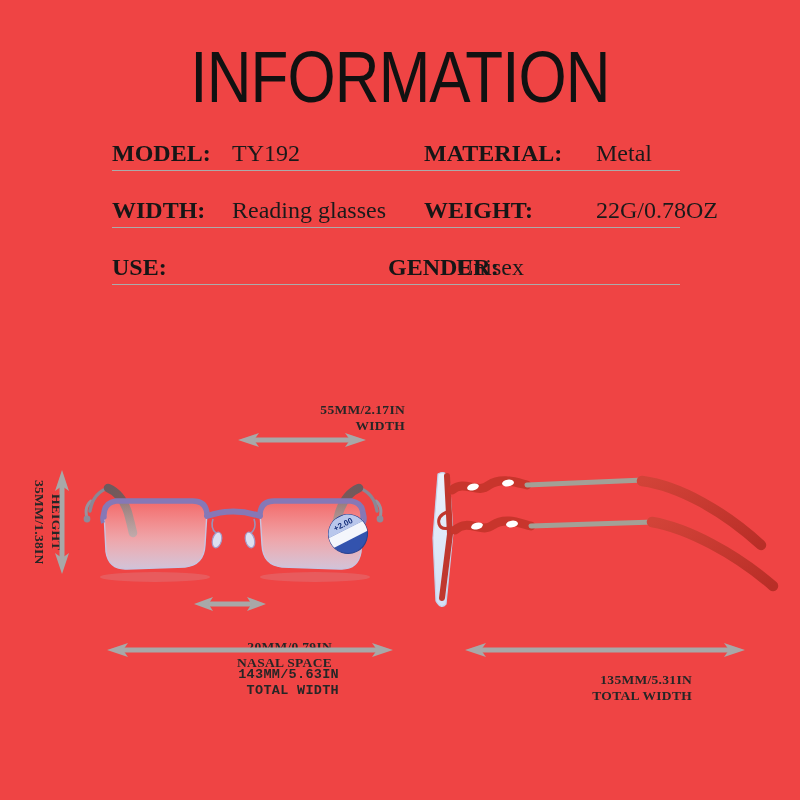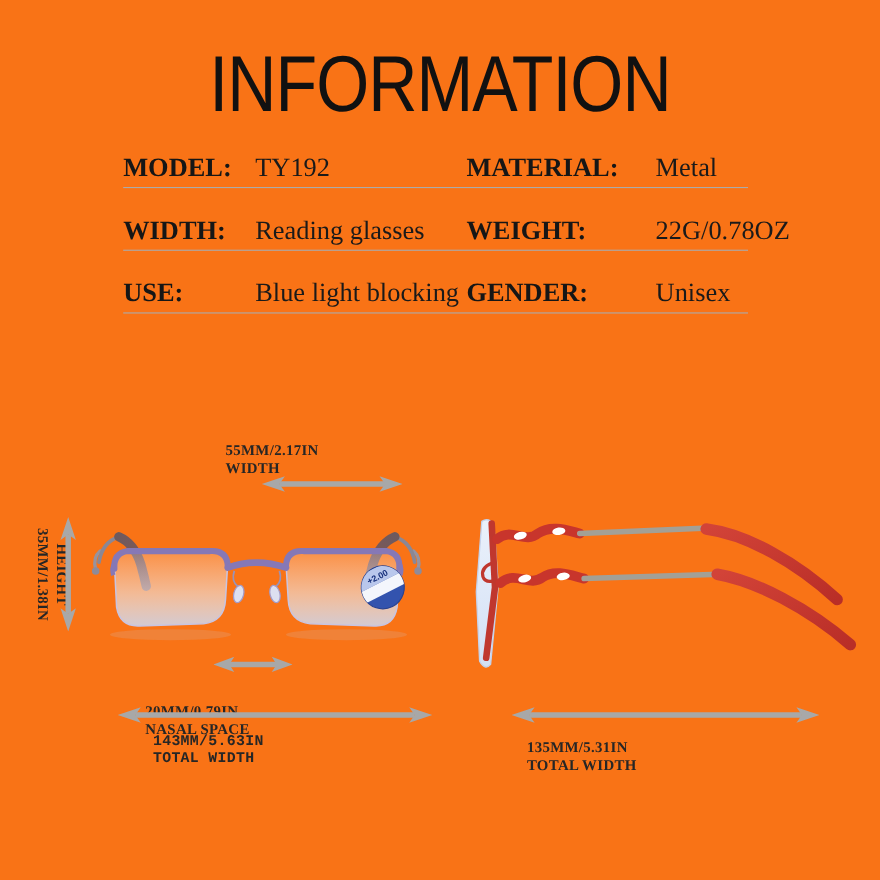--- a/index.html
+++ b/index.html
@@ -1,38 +1,38 @@
 <!DOCTYPE html>
 <html><head>
 <meta charset="utf-8">
 <style>
   html,body{margin:0;padding:0;background:#ffffff;}
   .canvas{
-    position:relative;width:800px;height:800px;background:#f97316;overflow:hidden;
+    position:relative;width:800px;height:800px;background:#ef4444;overflow:hidden;
     font-family:"Liberation Serif", serif;color:#1c1c1c;
   }
   
   .title{
     position:absolute;left:0;top:36px;width:800px;text-align:center;
     font-family:"Liberation Sans", sans-serif;font-size:72px;font-weight:400;
     letter-spacing:-1px;color:#111;transform:scaleX(0.86);transform-origin:50% 50%;
     white-space:nowrap;
   }
   
   .spec-table{position:absolute;left:112px;top:114px;width:568px;}
   .spec-row{
     display:grid;grid-template-columns:88px 188px 36px 140px 1fr;
     align-items:end;height:57px;border-bottom:1px solid #ababab;
     padding-bottom:3px;box-sizing:border-box;
   }
   .spec-label{font-weight:700;font-size:24px;white-space:nowrap;color:#161616;}
   .spec-value{font-weight:400;font-size:24px;text-align:left;white-space:nowrap;color:#1a1a1a;margin-left:32px;}
   
   .dim-label{
-    position:absolute;text-align:left;font-weight:700;font-size:13.5px;
+    position:absolute;text-align:right;font-weight:700;font-size:13.5px;
     line-height:1.2;color:#262626;letter-spacing:0.3px;white-space:nowrap;
   }
   .dim-label span{display:block;}
   .dim-label.vertical{
     writing-mode:vertical-lr;text-orientation:sideways;
     height:102px;text-align:center;line-height:1.25;
   }
   
   .arrow{position:absolute;}
   
@@ -55,21 +55,20 @@
     </div>
     <div class="spec-row">
       <div class="spec-label">WIDTH:</div>
       <div class="spec-value">Reading glasses</div>
       <div></div>
       <div class="spec-label">WEIGHT:</div>
       <div class="spec-value">22G/0.78OZ</div>
     </div>
     <div class="spec-row">
       <div class="spec-label">USE:</div>
-      <div class="spec-value">Blue light blocking</div>
       <div></div>
       <div class="spec-label">GENDER:</div>
       <div class="spec-value">Unisex</div>
     </div>
   </div>
 
   <div class="dim-label" style="left:205px;top:402px;width:200px;">
     <span>55MM/2.17IN</span>
     <span>WIDTH</span>
   </div>
@@ -201,18 +200,18 @@
       <path d="M106,76 L229,72" stroke="#a3a096" stroke-width="5" fill="none" stroke-linecap="round"></path>
       <path d="M227,72 C262,78 310,103 348,136" stroke="url(#redTip)" stroke-width="10.5" fill="none" stroke-linecap="round"></path>
     </g>
   </svg>
 
   <svg class="arrow" style="left:465px;top:642px;" width="280" height="16" viewBox="0 0 280 16">
     <line x1="16" y1="8" x2="264" y2="8" stroke="#a8a8a8" stroke-width="5"></line>
     <path d="M0,8 L21,1 L16,8 L21,15 Z" fill="#a8a8a8"></path>
     <path d="M280,8 L259,1 L264,8 L259,15 Z" fill="#a8a8a8"></path>
   </svg>
-  <div class="dim-label" style="left:479px;top:672px;width:200px;">
+  <div class="dim-label" style="left:492px;top:672px;width:200px;">
     <span>135MM/5.31IN</span>
     <span>TOTAL WIDTH</span>
   </div>
 
 </div>
 
 </body></html>

